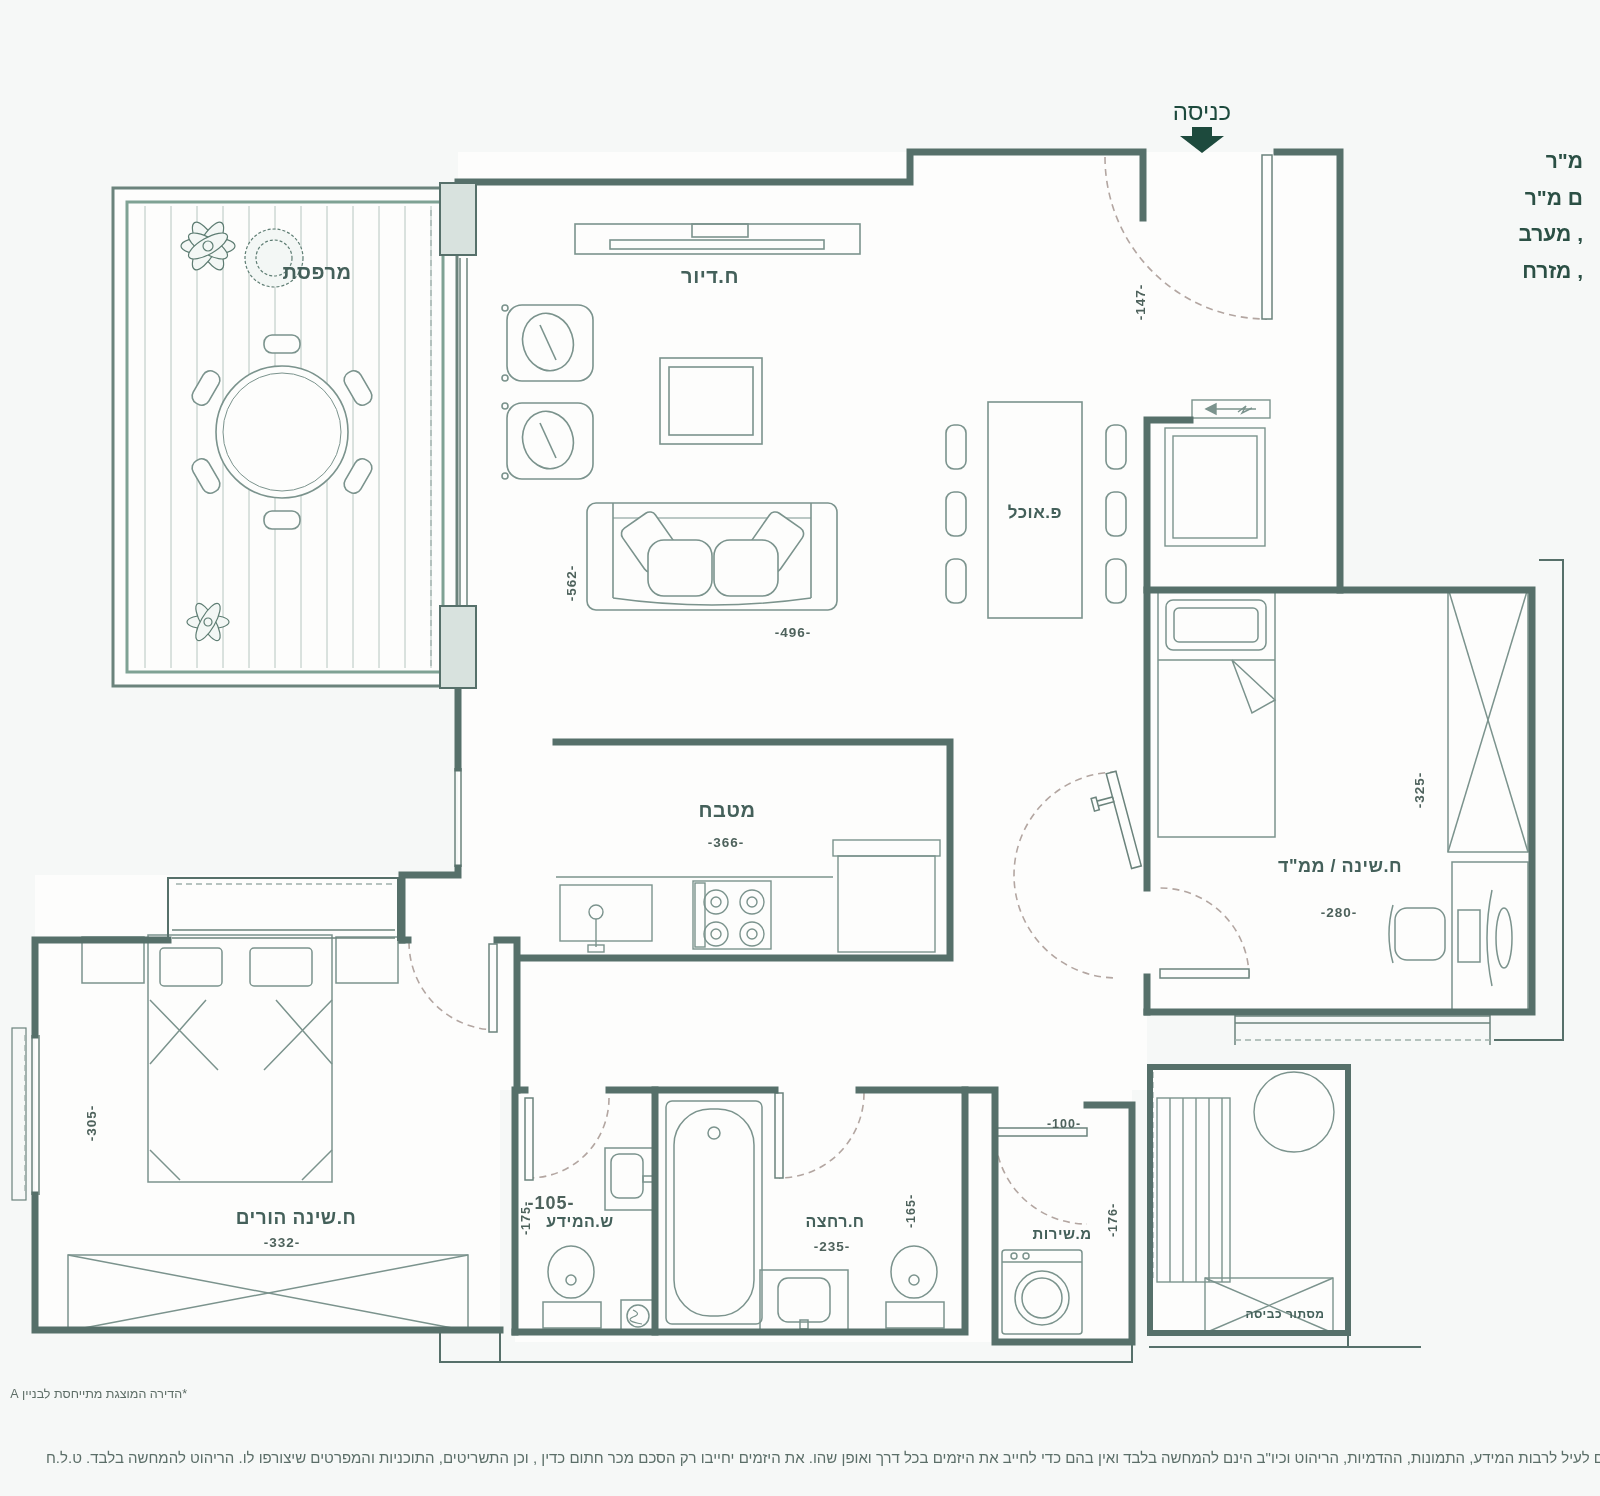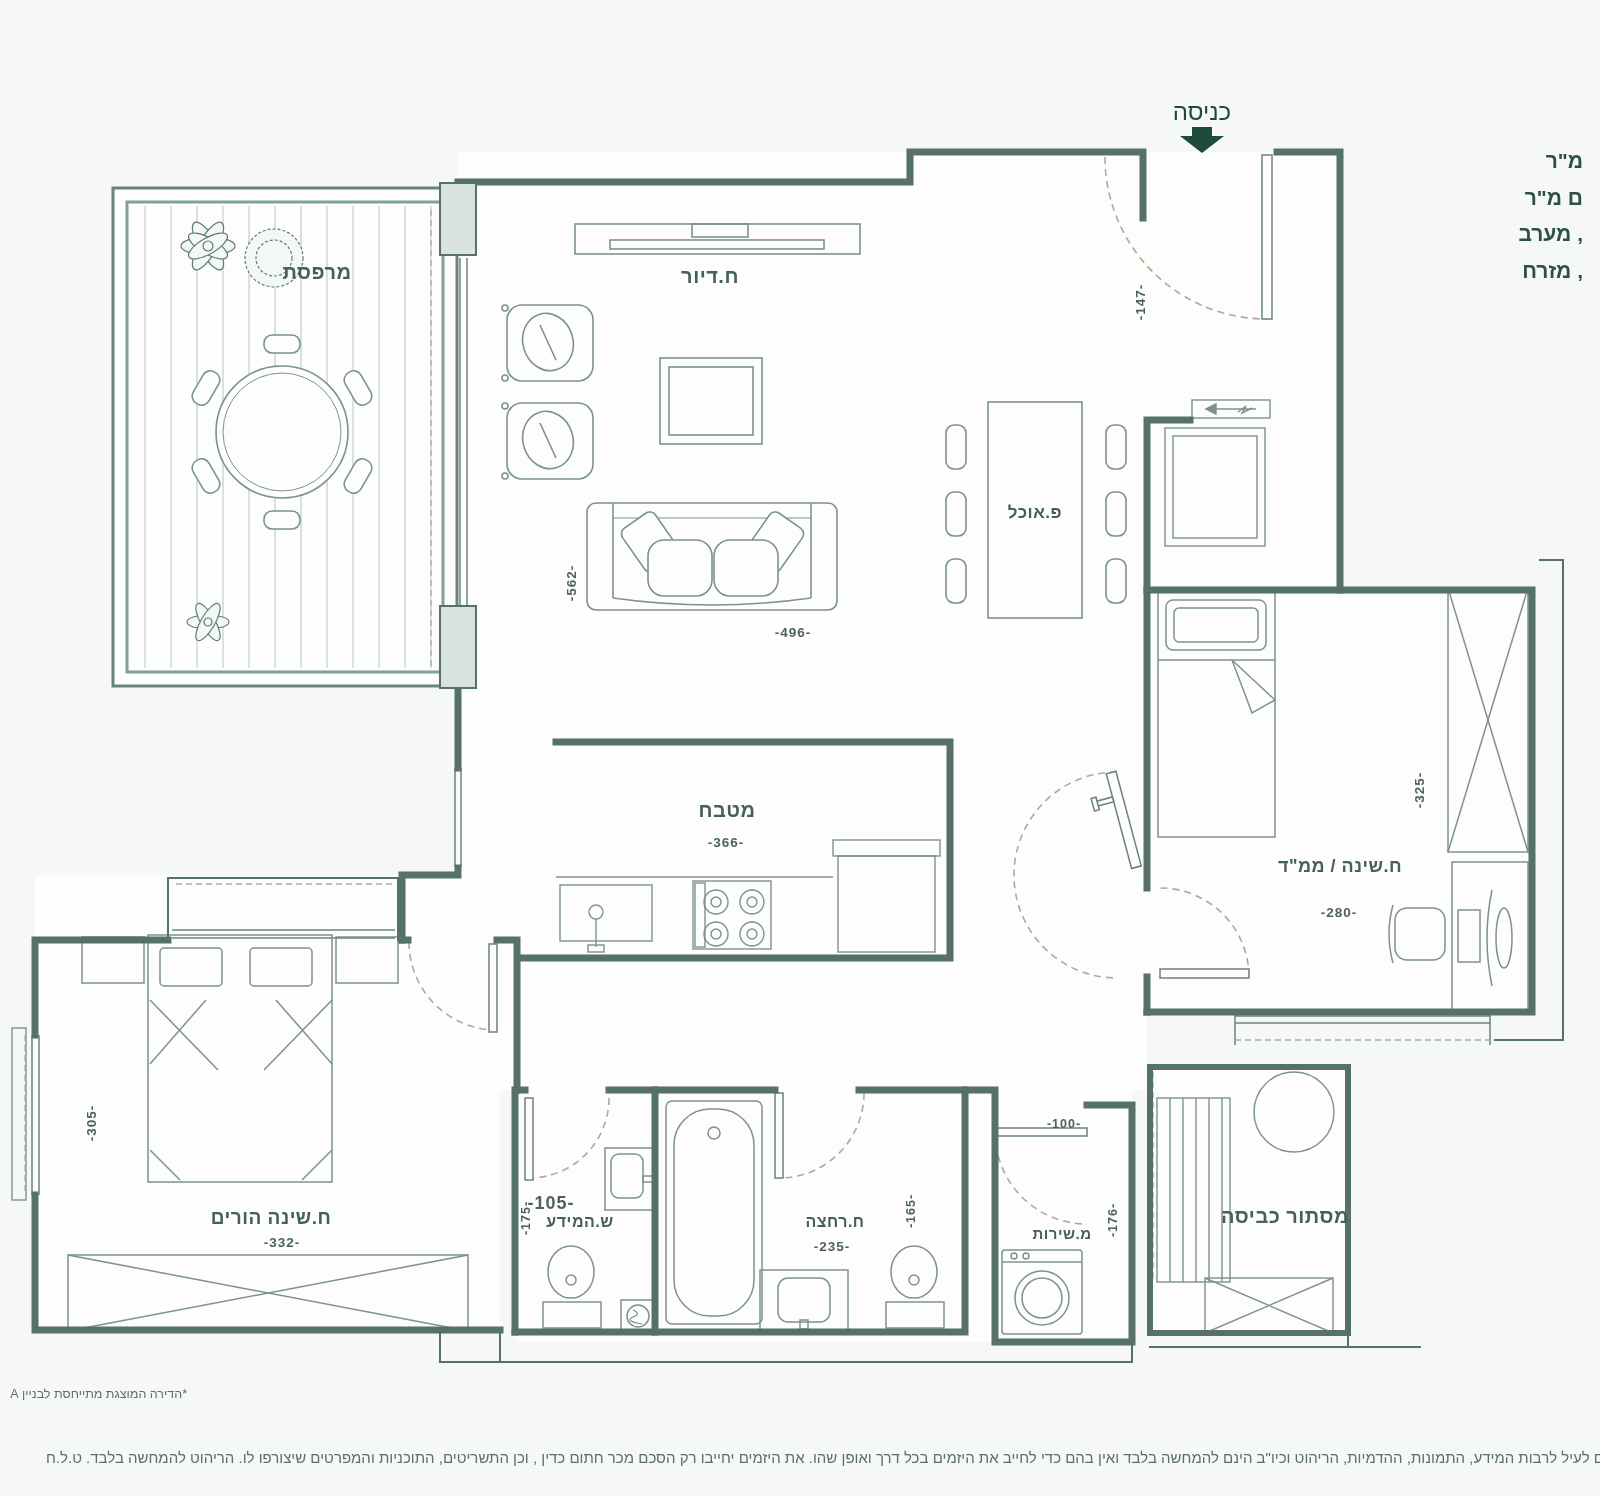--- a/index.html
+++ b/index.html
@@ -369,25 +369,25 @@
   </g>
 </svg>
 
 <div class="entr" style="left:1202px;top:112px" dir="rtl">כניסה</div>
 
 <div class="lbl" style="left:317px;top:272px;font-size:20px" dir="rtl">מרפסת</div>
 <div class="lbl" style="left:710px;top:276px;font-size:20px" dir="rtl">ח.דיור</div>
 <div class="lbl" style="left:1035px;top:513px;font-size:17px" dir="rtl">פ.אוכל</div>
 <div class="lbl" style="left:727px;top:810px;font-size:20px" dir="rtl">מטבח</div>
 <div class="lbl" style="left:1340px;top:866px;font-size:18px" dir="rtl">ח.שינה / ממ"ד</div>
-<div class="lbl" style="left:271px;top:1218px;font-size:19px" dir="rtl">ח.שינה הורים</div>
+<div class="lbl" style="left:296px;top:1218px;font-size:19px" dir="rtl">ח.שינה הורים</div>
 <div class="lbl" style="left:580px;top:1222px;font-size:16px" dir="rtl">ש.המידע</div>
 <div class="lbl" style="left:835px;top:1222px;font-size:16px" dir="rtl">ח.רחצה</div>
 <div class="lbl" style="left:1062px;top:1233px;font-size:15px" dir="rtl">מ.שירות</div>
-<div class="lbl" style="left:1285px;top:1216px;font-size:20px" dir="rtl">מסתור כביסה</div>
+<div class="lbl" style="left:1285px;top:1314px;font-size:12px" dir="rtl">מסתור כביסה</div>
 
 <div class="vdim" style="left:1140px;top:302px">-147-</div>
 <div class="vdim" style="left:571px;top:583px">-562-</div>
 <div class="dim" style="left:793px;top:632px">-496-</div>
 <div class="dim" style="left:726px;top:842px">-366-</div>
 <div class="vdim" style="left:1419px;top:790px">-325-</div>
 <div class="dim" style="left:1339px;top:912px">-280-</div>
 <div class="vdim" style="left:91px;top:1123px">-305-</div>
 <div class="dim" style="left:282px;top:1242px">-332-</div>
 <div class="dim" style="left:551px;top:1203px;font-size:18px">-105-</div>

